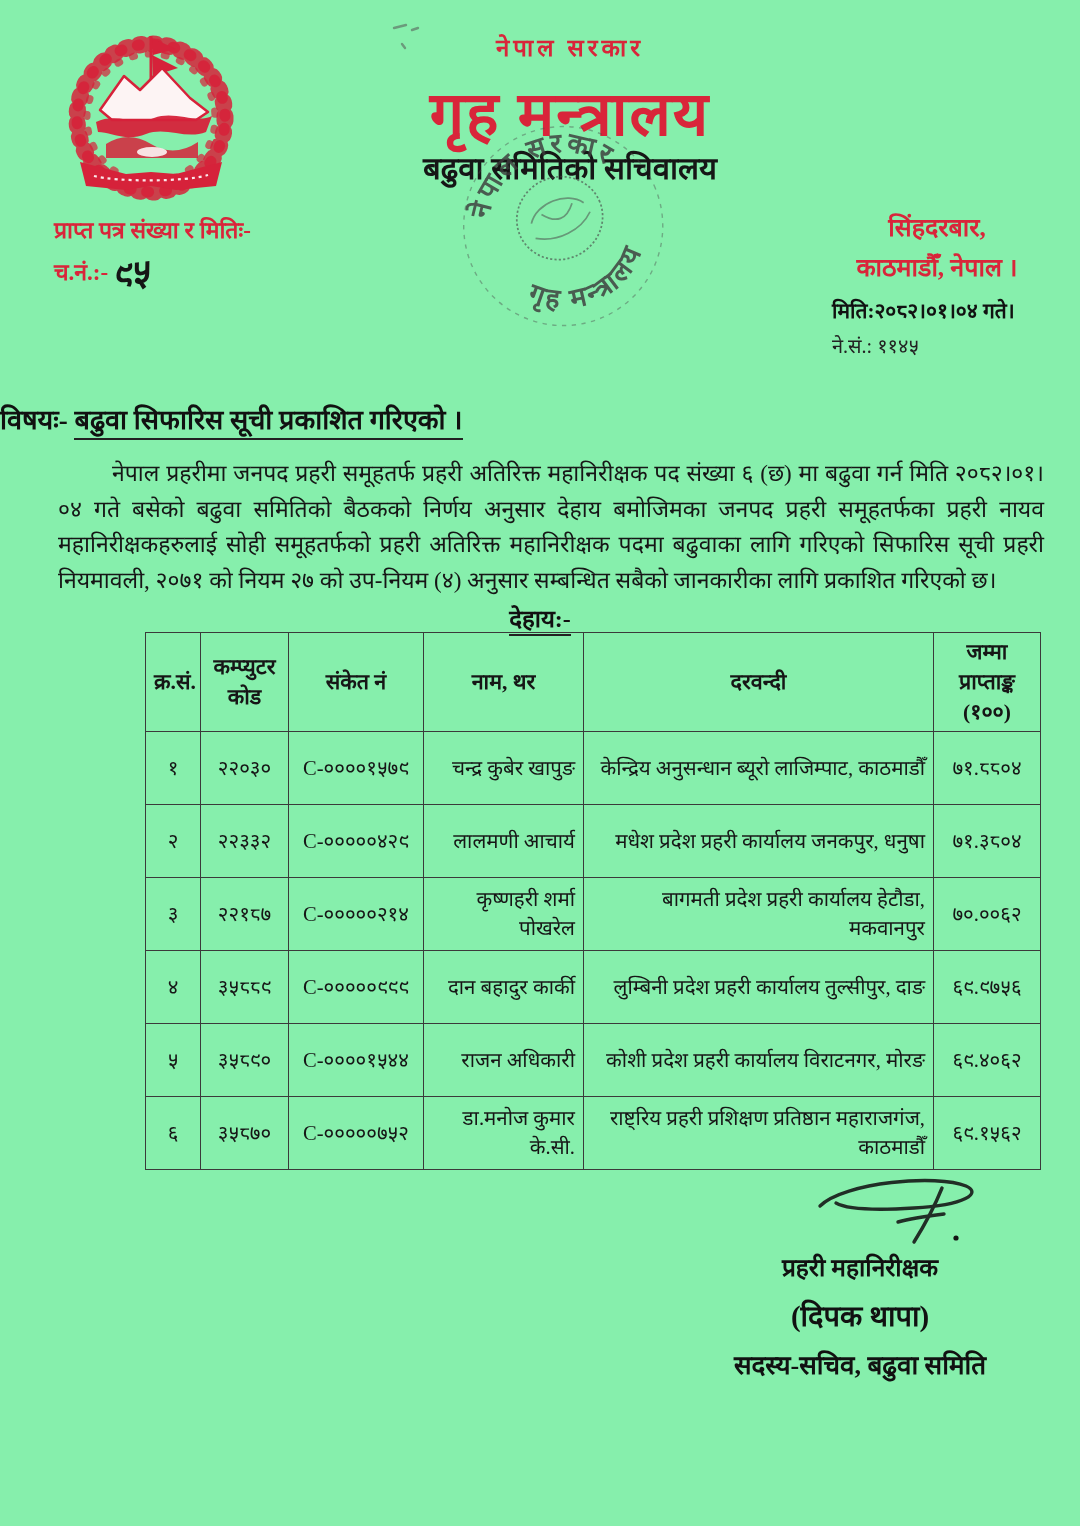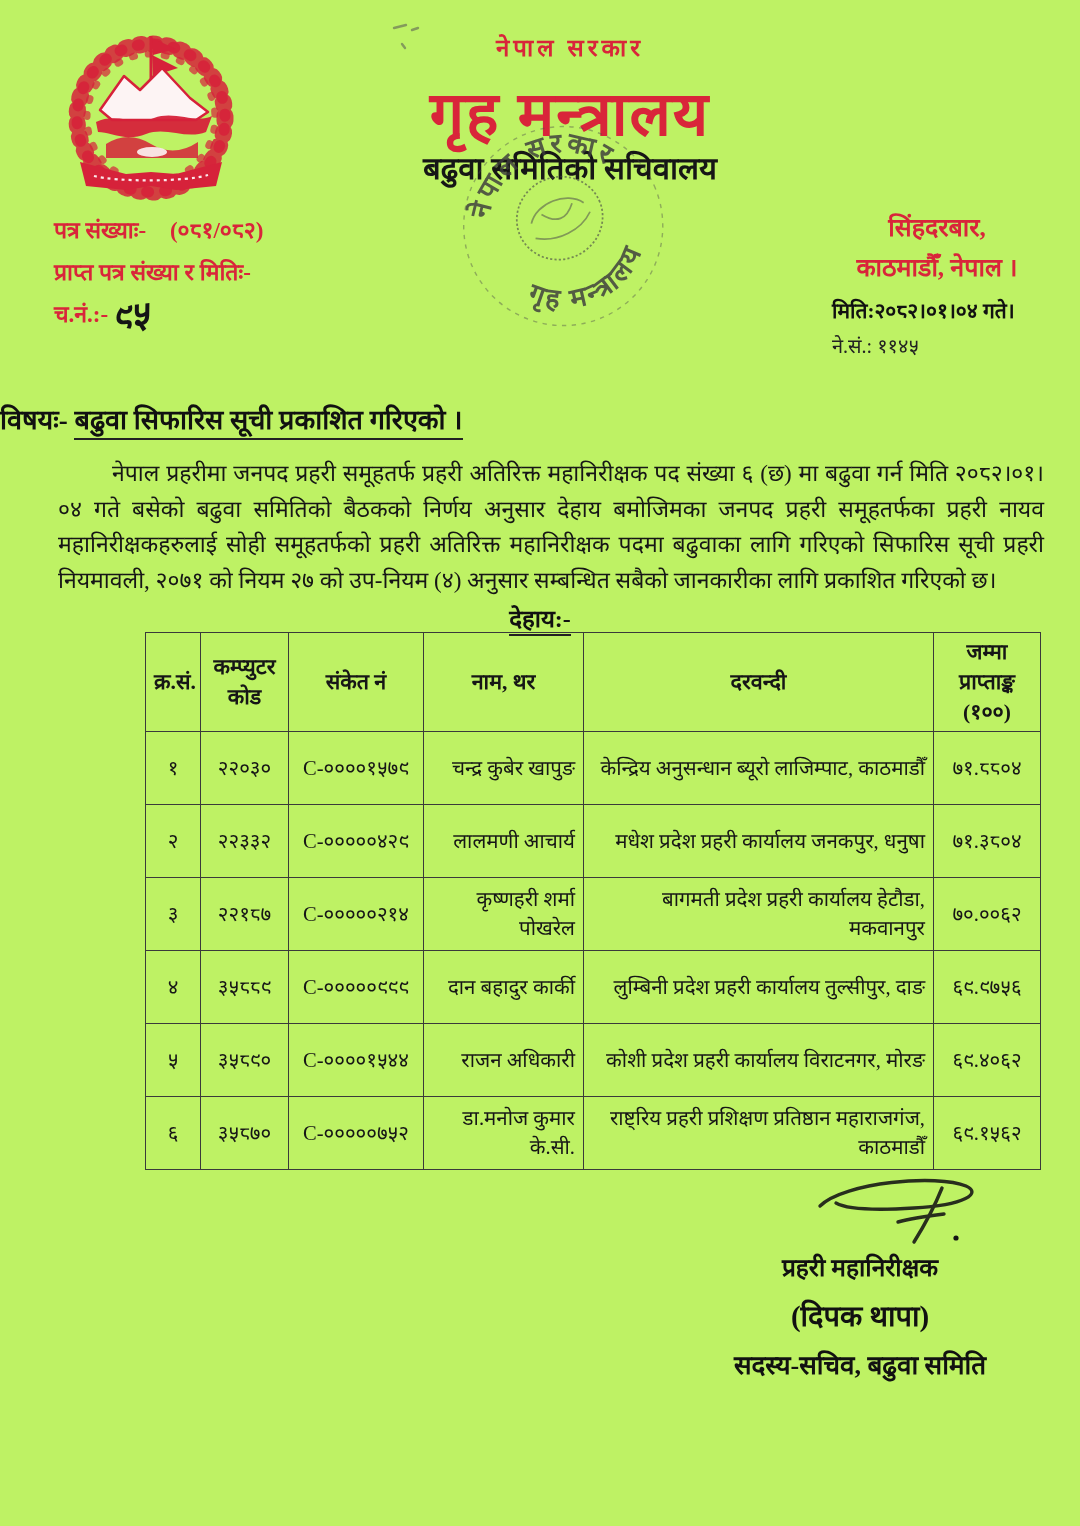--- a/index.html
+++ b/index.html
@@ -5,21 +5,21 @@
   :root{
     --red:#d9253a;
     --crimson:#cf1f38;
     --ink:#1b1b1b;
     --stamp:#3f3f3f;
   }
   *{margin:0;padding:0;box-sizing:border-box;}
   body{background:#e8e8e8;font-family:"Liberation Serif","DejaVu Serif",serif;}
   .page{
     position:relative;width:1080px;height:1526px;margin:0 auto;
-    background:#bef264;color:var(--ink);overflow:hidden;
+    background:#86efac;color:var(--ink);overflow:hidden;
   }
   
   .emblem{position:absolute;left:56px;top:24px;width:190px;height:182px;}
   .gov-line{position:absolute;left:60px;right:0;top:30px;text-align:center;
     font-size:24px;font-weight:bold;color:var(--red);letter-spacing:4px;}
   .ministry-line{position:absolute;left:60px;right:0;top:70px;text-align:center;
     font-size:61px;font-weight:bold;color:var(--red);letter-spacing:2px;}
   .secretariat-line{position:absolute;left:60px;right:0;top:146px;text-align:center;
     font-size:31px;font-weight:bold;color:#161616;}
   .pen-marks{position:absolute;left:388px;top:18px;opacity:.55;}
@@ -109,24 +109,20 @@
     <path d="M84,82 C96,66 126,68 136,84 M82,96 C100,108 124,106 138,94 M96,78 Q110,98 126,80" fill="none" stroke="#4c4c4c" stroke-width="1.6" opacity="0.65"></path>
     <text font-size="25" font-weight="bold" fill="#3c3c3c" letter-spacing="3" font-family="Liberation Serif, DejaVu Serif, serif">
       <textPath href="#arcTop" startOffset="50%" text-anchor="middle">नेपाल सरकार</textPath>
     </text>
     <text font-size="25" font-weight="bold" fill="#3c3c3c" letter-spacing="3" font-family="Liberation Serif, DejaVu Serif, serif">
       <textPath href="#arcBottom" startOffset="50%" text-anchor="middle">गृह मन्त्रालय</textPath>
     </text>
   </svg>
 
   <div class="ref-block">
-    <div>
-      <span>पत्र संख्याः-</span>
-      <span style="margin-left:18px">(०८१/०८२)</span>
-    </div>
     <div>प्राप्त पत्र संख्या र मितिः-</div>
     <div>
       <span>च.नं.:-</span><span class="hand">९५</span>
     </div>
   </div>
 
   <div class="addr-block">
     <div class="red-line">सिंहदरबार,</div>
     <div class="red-line">काठमाडौँ, नेपाल ।</div>
     <div class="blk-line">मिति:२०८२।०१।०४ गते।</div>

